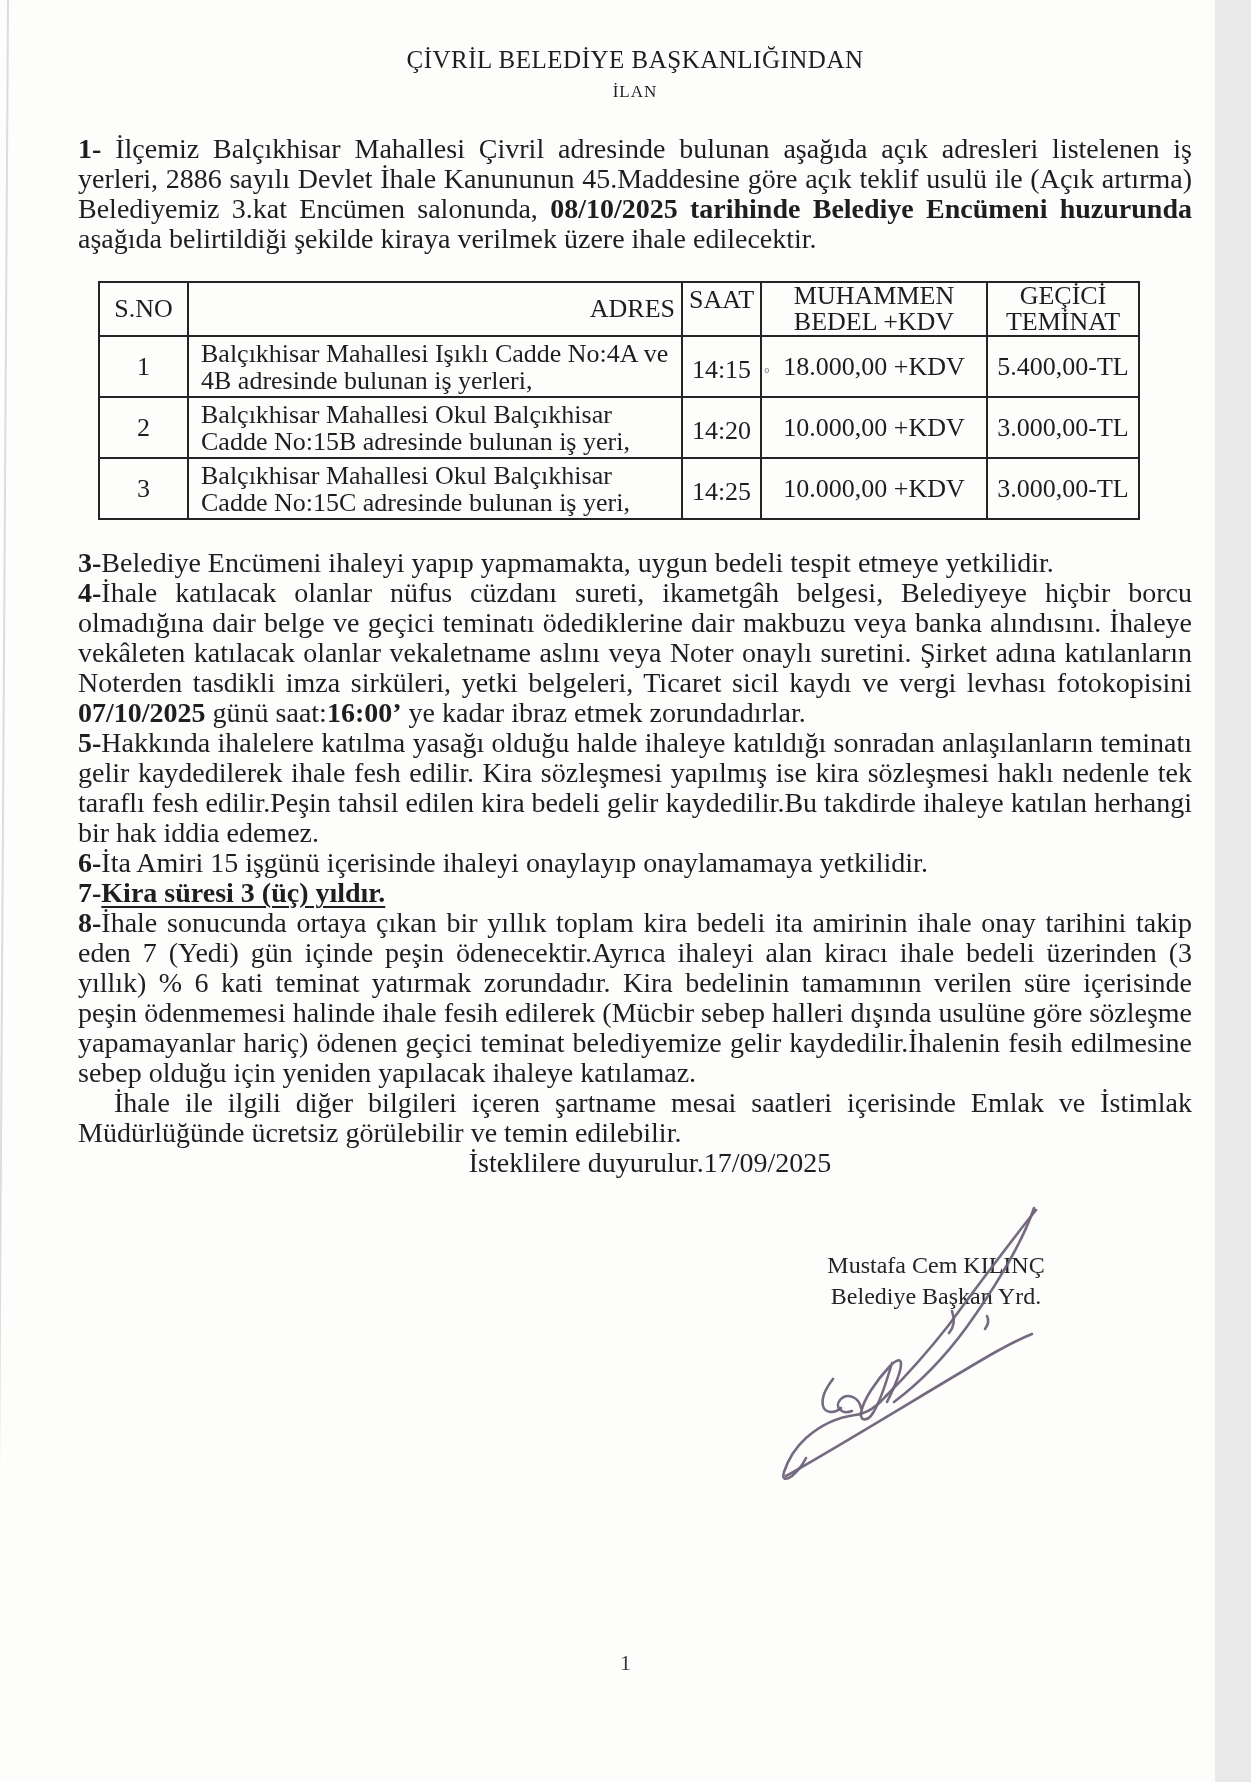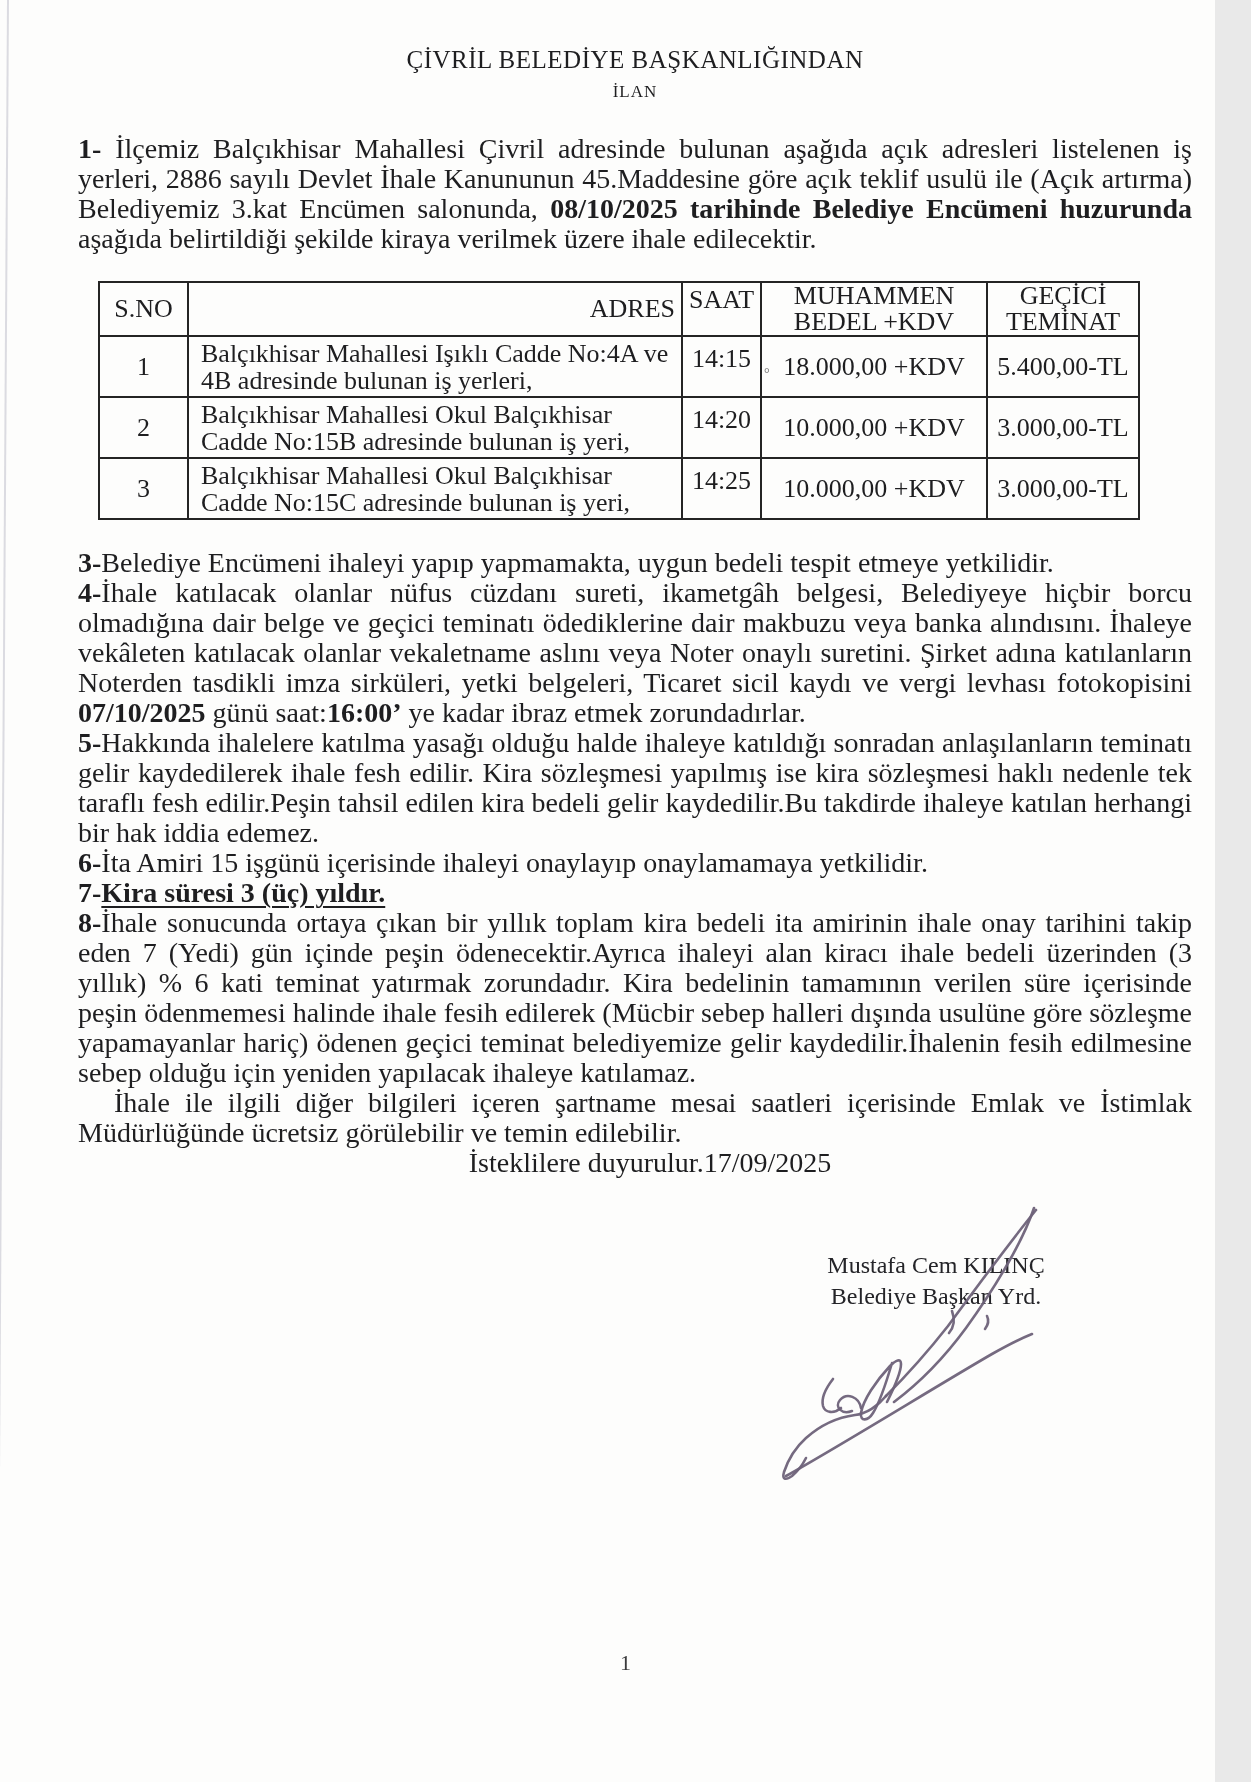--- a/index.html
+++ b/index.html
@@ -33,21 +33,21 @@
   .auction-table th,.auction-table td{border:2px solid #242424;padding:0 6px;}
   .auction-table thead tr{height:52px;}
   .auction-table tbody tr{height:56px;}
   th{font-weight:400;}
   th.c-no{text-align:center;vertical-align:middle;}
   th.c-adres{text-align:right;vertical-align:middle;padding-left:12px;}
   th.c-saat{text-align:center;vertical-align:top;padding-top:2px;}
   th.c-bedel,th.c-teminat{text-align:center;vertical-align:middle;line-height:26px;}
   td.c-no{text-align:center;vertical-align:middle;}
   td.c-adres{text-align:left;vertical-align:middle;padding:3px 10px 2px 12px;line-height:27px;}
-  td.c-saat{text-align:center;vertical-align:top;padding-top:7px;}
+  td.c-saat{text-align:center;vertical-align:top;padding-top:18px;}
   td.c-bedel,td.c-teminat{text-align:center;vertical-align:middle;}
   .clauses{margin-top:28px;}
   .indent1{text-indent:36px;}
   .indent2{text-indent:30px;text-align:center;}
   .sig-block{
     position:absolute;left:815px;top:1250px;width:242px;
     text-align:center;font-size:24px;line-height:31px;color:#242428;
   }
   .sig-svg{position:absolute;left:640px;top:1150px;width:460px;height:380px;pointer-events:none;}
   .sig-svg path{fill:none;stroke:#6e6279;stroke-width:2.6;stroke-linecap:round;opacity:.95;}

